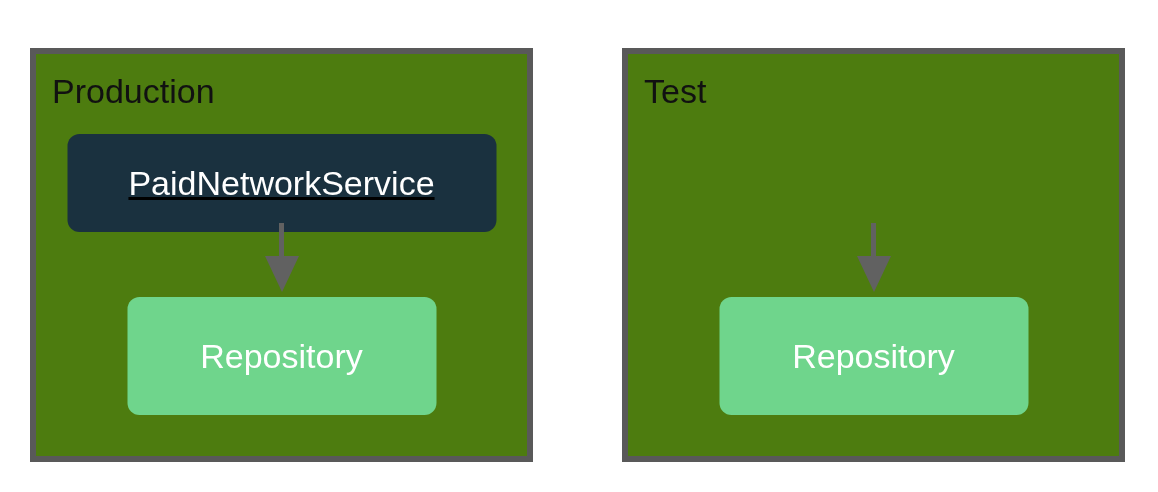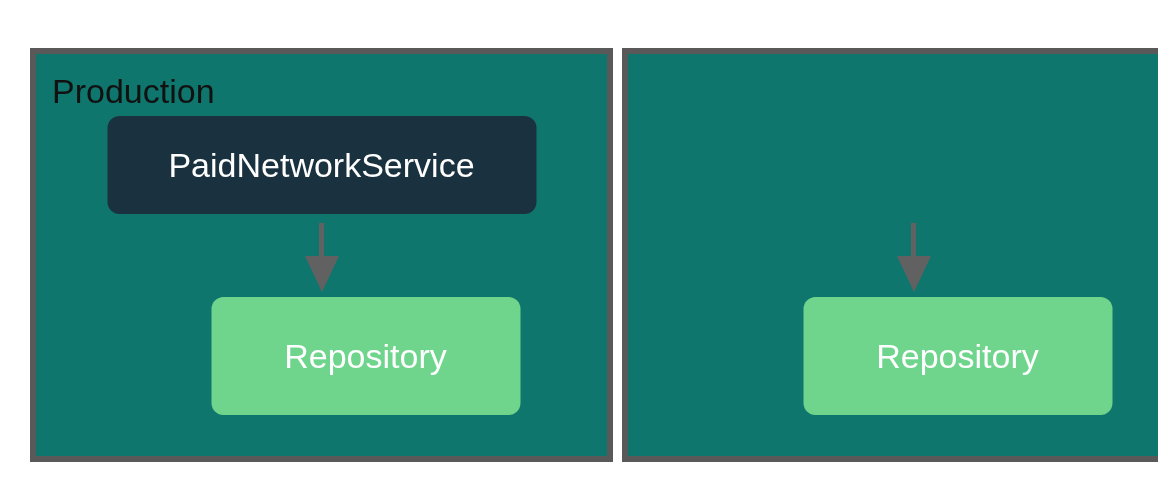--- a/index.html
+++ b/index.html
@@ -11,50 +11,51 @@
   .canvas {
     position: relative;
     width: 1158px;
     height: 492px;
     background: #ffffff;
     overflow: hidden;
   }
   .panel {
     position: absolute;
     top: 48px;
-    width: 583px;
+    width: 503px;
     height: 414px;
     box-sizing: border-box;
     border: 6px solid var(--panel-border, #595959);
-    background: #0f766e;
+    background: #4d7c0f;
     text-align: center;
   }
   .panel.left  { left: 30px; }
   .panel.right { left: 622px; }
   .panel-label {
     position: absolute;
     left: 16px;
     top: 18px;
     font-size: 34px;
     line-height: 1.15;
     color: #111111;
     white-space: nowrap;
   }
   .service-box {
     position: absolute;
-    top: 62px;
+    top: 80px;
     left: 50%;
     transform: translateX(-50%);
     width: 429px;
     height: 98px;
     background: var(--service-box, #1A313F);
     border-radius: 12px;
     display: flex;
     align-items: center;
     justify-content: center;
+    text-decoration: underline;
   }
   .service-box .box-text {
     color: #ffffff;
     font-size: 34px;
     white-space: nowrap;
   }
   .arrow {
     position: absolute;
     top: 169px;
     left: 50%;
@@ -80,21 +81,20 @@
     top: 243px;
     left: 50%;
     transform: translateX(-50%);
     width: 309px;
     height: 118px;
     background: var(--repo-box, #6FD58C);
     border-radius: 12px;
     display: flex;
     align-items: center;
     justify-content: center;
-    margin-left: 44px;
   }
   .repo-box .box-text {
     color: #ffffff;
     font-size: 34px;
     white-space: nowrap;
   }
 </style>
 </head>
 <body>
 
@@ -111,20 +111,21 @@
       <div class="shaft"></div>
       <div class="head"></div>
     </div>
 
     <div class="repo-box">
       <span class="box-text">Repository</span>
     </div>
   </div>
 
   <div class="panel right">
+    <div class="panel-label">Test</div>
 
 
     <div class="arrow">
       <div class="shaft"></div>
       <div class="head"></div>
     </div>
 
     <div class="repo-box">
       <span class="box-text">Repository</span>
     </div>

